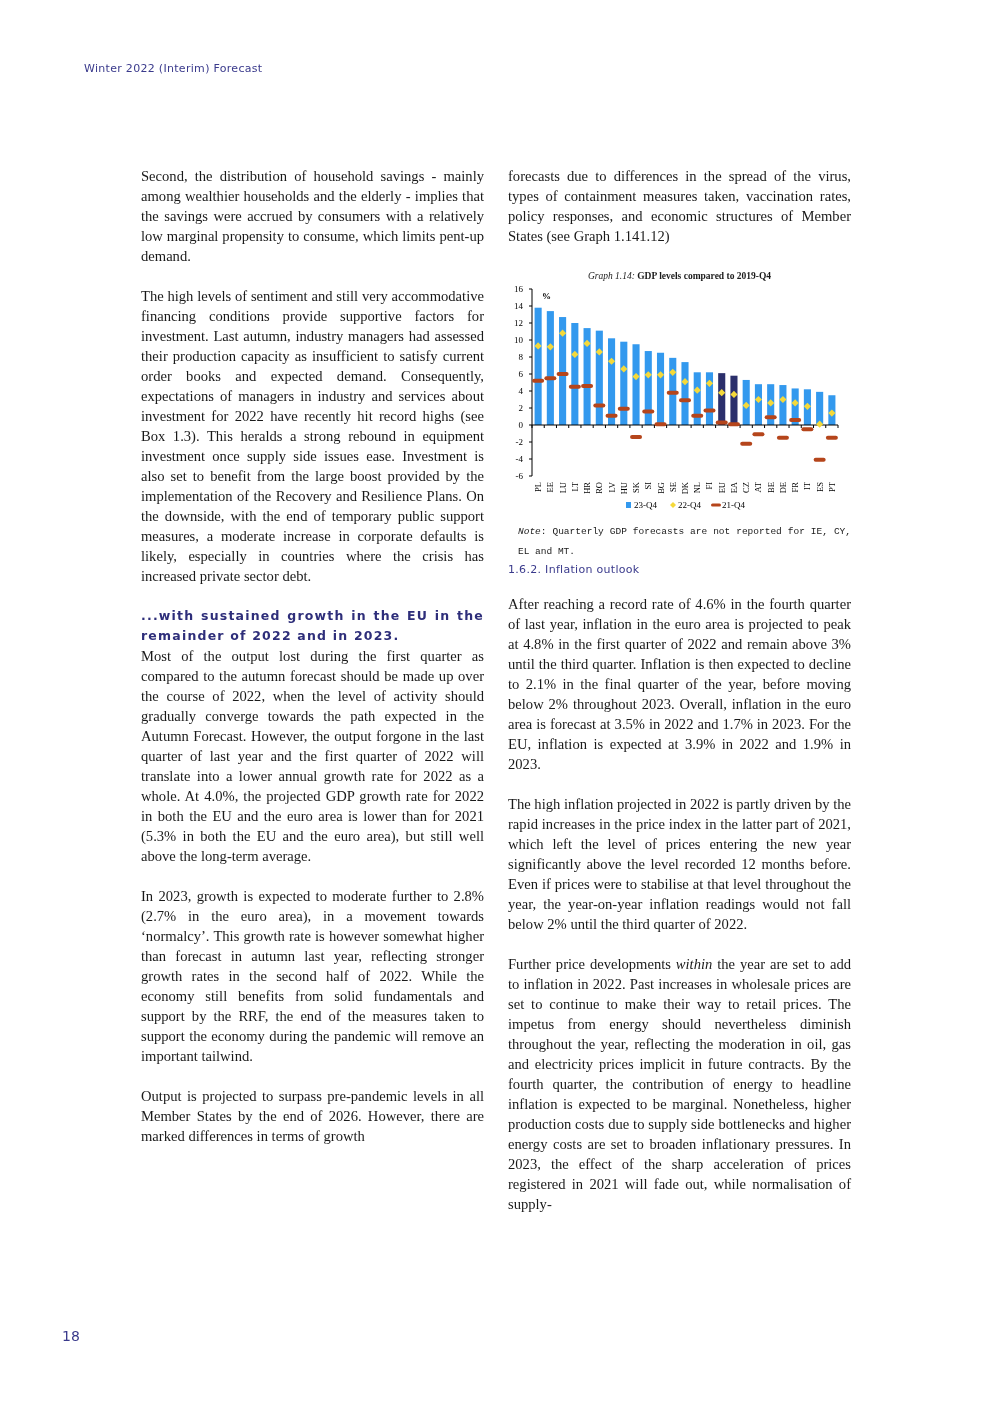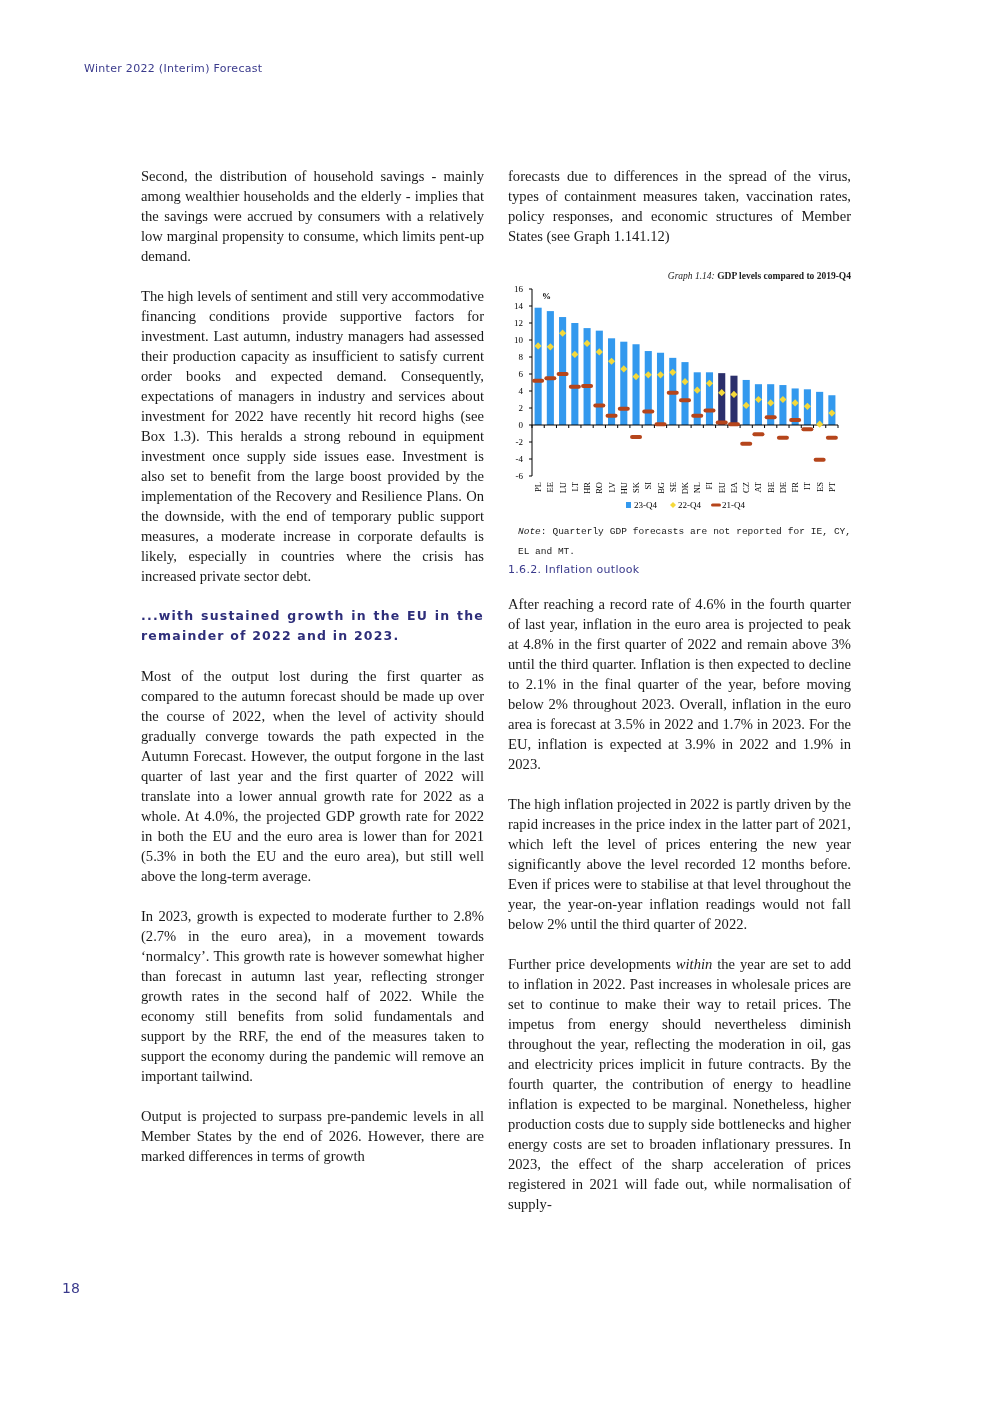--- a/index.html
+++ b/index.html
@@ -1,26 +1,26 @@
 <!DOCTYPE html>
 <html><head>
 <meta charset="utf-8">
 <style>
   html,body{margin:0;padding:0;background:#fff;}
   body{width:992px;height:1403px;position:relative;overflow:hidden;font-family:"DejaVu Serif","Liberation Serif",serif;color:#1a1a1a;}
   .running-head{position:absolute;left:84px;top:62px;font-family:"DejaVu Sans","Liberation Sans",sans-serif;font-size:11px;color:#3a3a8c;letter-spacing:0.3px;text-align:center;}
-  .page-num{position:absolute;left:62px;top:1280px;font-family:"DejaVu Sans","Liberation Sans",sans-serif;font-size:14px;color:#3a3a8c;}
+  .page-num{position:absolute;left:62px;top:1328px;font-family:"DejaVu Sans","Liberation Sans",sans-serif;font-size:14px;color:#3a3a8c;}
   .col{position:absolute;width:343px;font-family:"Liberation Serif","DejaVu Serif",serif;font-size:14.6px;line-height:20px;text-align:justify;}
   .col-left{left:141px;top:166px;}
   .col-right{left:508px;top:166px;}
   .col p{margin:0 0 20px 0;}
-  .subhead{font-family:"DejaVu Sans","Liberation Sans",sans-serif;font-weight:bold;font-size:12.5px;line-height:20px;color:#2e2e7a;letter-spacing:1.2px;margin:0 0 20px 0;text-align:justify;}
+  .subhead{font-family:"DejaVu Sans","Liberation Sans",sans-serif;font-weight:bold;font-size:12.5px;line-height:20px;color:#2e2e7a;letter-spacing:1.2px;margin:0 0 0 0;text-align:justify;}
   .section-title{font-family:"DejaVu Sans","Liberation Sans",sans-serif;font-size:11px;color:#3a3a8c;margin:0 0 14px 0;letter-spacing:0.3px;}
   .figure{position:relative;width:343px;height:270px;margin:0 0 20px 0;}
-  .fig-title{position:absolute;left:0;top:0;width:343px;text-align:right;font-family:"Liberation Serif","DejaVu Serif",serif;font-size:9.5px;line-height:12px;}
+  .fig-title{position:absolute;left:0;top:0;width:343px;text-align:center;font-family:"Liberation Serif","DejaVu Serif",serif;font-size:9.5px;line-height:12px;}
   .fig-title i{font-style:italic;}
   .fig-title b{font-weight:bold;}
   #chart{position:absolute;left:0;top:12px;}
   .fig-note{position:absolute;left:10px;top:252px;font-family:Liberation Mono, monospace;font-size:9.5px;}
   .fig-note i{font-style:italic;}
 </style>
 </head>
 <body>
 
 <div class="running-head">Winter 2022 (Interim) Forecast</div>

